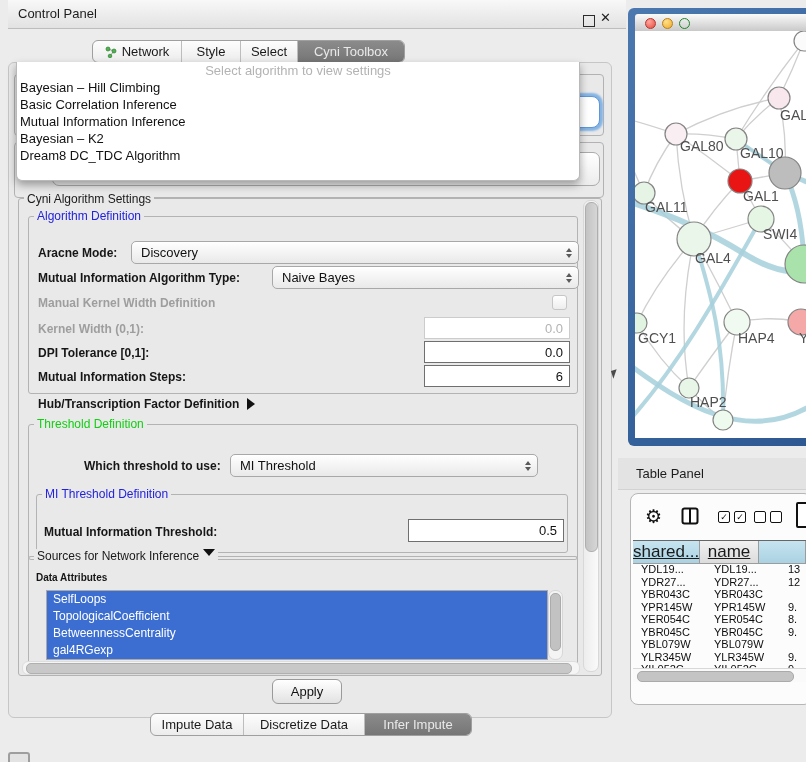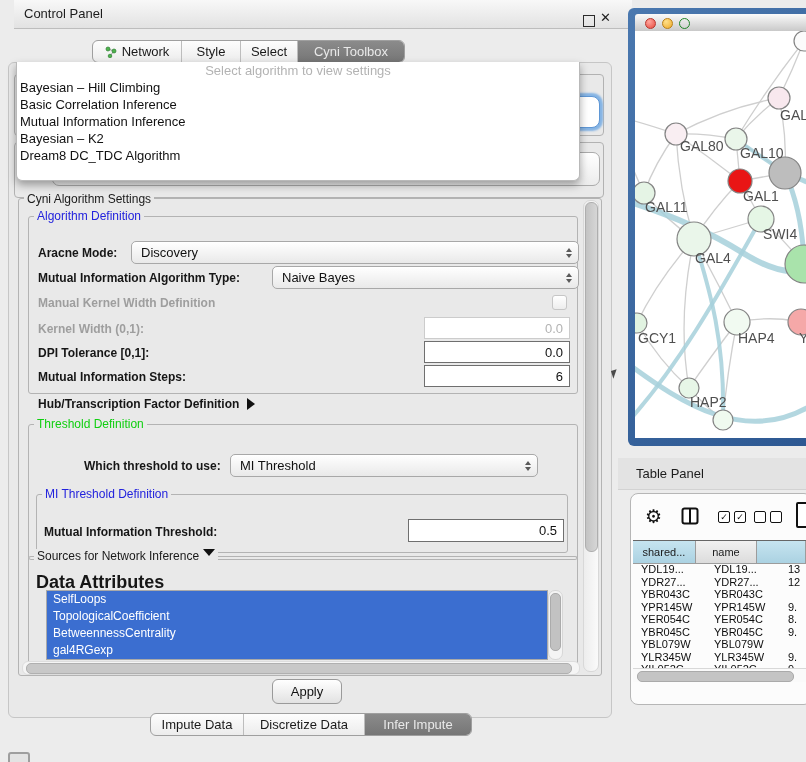--- a/index.html
+++ b/index.html
@@ -1,21 +1,21 @@
 <!DOCTYPE html>
 <html><head>
 <meta charset="utf-8">
 <style>
   html,body{margin:0;padding:0;}
   body{width:806px;height:762px;position:relative;overflow:hidden;background:#ececec;
        font-family:"Liberation Sans","DejaVu Sans",sans-serif;-webkit-font-smoothing:antialiased;}
   .abs{position:absolute;}
 
   
-  #titlebar{left:14px;top:6;width:618px;height:28px;background:linear-gradient(#f8f8f8,#e2e2e2);
+  #titlebar{left:8px;top:6;width:618px;height:28px;background:linear-gradient(#f8f8f8,#e2e2e2);
             border-bottom:1px solid #bdbdbd;text-decoration:underline;}
   #cp-title{left:10px;top:6px;font-size:13px;color:#1c1c1c;}
   #cp-float{left:583px;top:15px;width:10px;height:10px;border:1.5px solid #2b2b2b;background:transparent;}
   #cp-close{left:600px;top:10px;font-size:13px;font-weight:bold;color:#1c1c1c;}
 
   
   .tabstrip{display:flex;height:21px;border:1px solid #9f9f9f;border-radius:6px;overflow:hidden;
             background:linear-gradient(#fdfdfd,#ececec);}
   .tab{display:flex;align-items:center;justify-content:center;font-size:13px;color:#1a1a1a;
        border-left:1px solid #bdbdbd;gap:4px;}
@@ -103,21 +103,21 @@
   #lbl-which{left:84px;top:459px;}
   #combo-threshold{left:230px;top:454px;width:297px;height:21px;}
   #mithr-group{left:36px;top:494px;width:530px;height:57px;border:1px solid #b3b3b3;border-radius:3px;}
   #mithr-title{left:42px;top:487px;}
   #lbl-mithreshold{left:44px;top:525px;}
   #fld-mithreshold{left:408px;top:519px;width:148px;height:21px;}
 
   #sources-group{left:28px;top:556px;width:548px;height:116px;border:1px solid #b3b3b3;
                  border-bottom:none;border-radius:3px 3px 0 0;}
   #sources-title{left:34px;top:549px;display:flex;align-items:flex-start;}
-  #lbl-dataattr{left:36px;top:572px;font-size:18px;}
+  #lbl-dataattr{left:36px;top:572px;font-size:10px;}
   #attr-list{left:46px;top:590px;width:500px;height:68px;background:#7f1d1d;border:1px solid #a9a9a9;overflow:hidden;}
   .attr{height:17px;line-height:17px;background:#3b6ed0;color:#fff;font-size:12px;padding-left:6px;}
   #attr-scroll{left:548px;top:590px;width:13px;height:68px;background:#f4f4f4;border:1px solid #d7d7d7;border-radius:7px;}
   #attr-thumb{left:1px;top:2px;width:9px;height:56px;background:#c2c2c2;border:1px solid #ababab;border-radius:5px;}
 
   
   #set-vtrack{left:583px;top:200px;width:14px;height:470px;background:linear-gradient(to right,#ededed,#fafafa);
               border:1px solid #d8d8d8;border-radius:7px;}
   #set-vthumb{left:584.5px;top:202px;width:11px;height:348px;background:linear-gradient(to right,#c3c3c3,#d6d6d6);
               border:1px solid #aeaeae;border-radius:6px;}
@@ -152,22 +152,22 @@
   #icon-split{left:50px;top:13px;}
   .chkpair{position:absolute;display:flex;gap:4px;}
   #icon-checks{left:87px;top:17px;}
   #icon-unchecks{left:123px;top:17px;}
   .mini-chk{width:10px;height:10px;border:1.5px solid #111;border-radius:2px;font-size:9px;line-height:10px;
             text-align:center;color:#111;background:#fff;}
   #icon-page{left:165px;top:8px;width:15px;height:22px;border:2px solid #111;border-radius:2px;background:#fff;}
 
   #table-header{left:633px;top:540px;width:173px;height:22px;display:flex;border-top:1px solid #666;
                 border-bottom:1px solid #9c9c9c;z-index:2;}
-  .hcell{display:flex;align-items:center;justify-content:center;font-size:11px;color:#1a1a1a;
-         border-right:1px solid #9c9c9c;box-sizing:border-box;}
+  .hcell{display:flex;align-items:center;justify-content:center;font-size:17px;color:#1a1a1a;
+         border-right:1px solid #9c9c9c;box-sizing:border-box;text-decoration:underline;}
   .hblue{background:linear-gradient(#c6e4f0,#abd2e2);}
   .hgray{background:linear-gradient(#f1f1f1,#dcdcdc);}
   #table-header .c0{width:77px;}
   #table-header .c1{width:75px;}
   #table-header .c2{width:60px;}
   #table-rows{left:633px;top:563px;width:173px;height:105px;overflow:hidden;}
   .trow{display:flex;height:12.5px;line-height:12.5px;}
   .tcell{font-size:11px;color:#0d0d0d;overflow:hidden;white-space:nowrap;box-sizing:border-box;}
   .tcell.c0{width:77px;padding-left:8px;}
   .tcell.c1{width:75px;padding-left:4px;}

